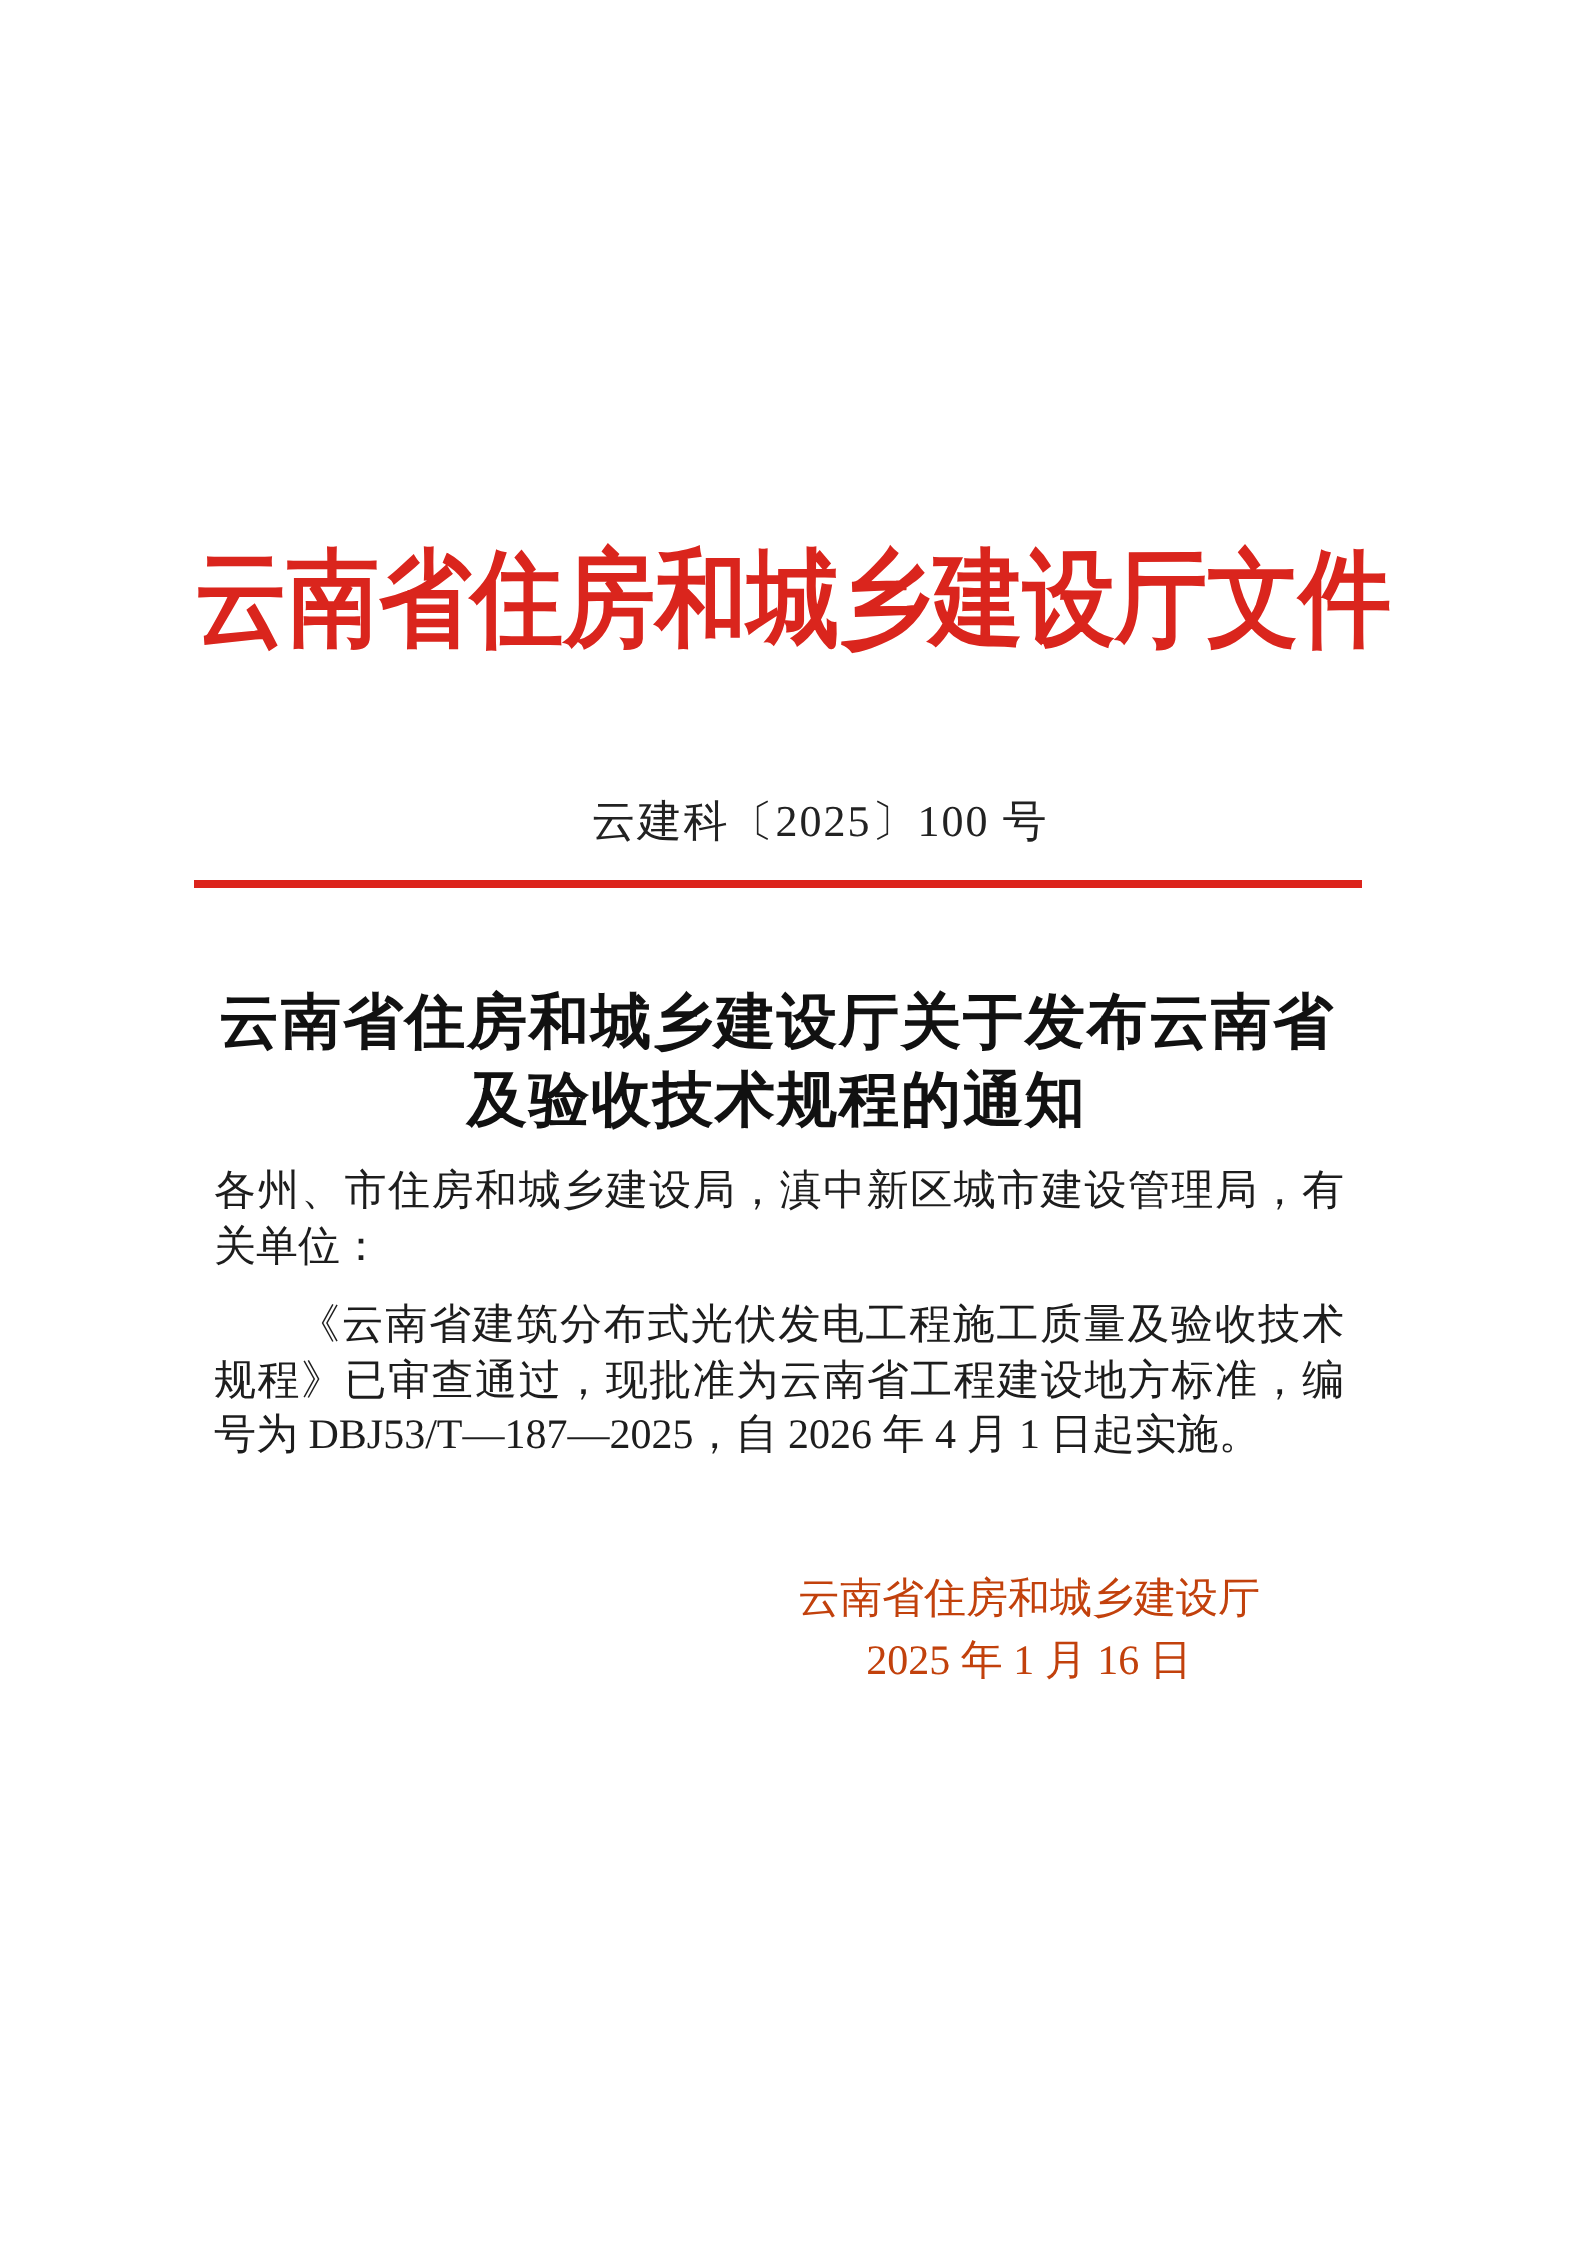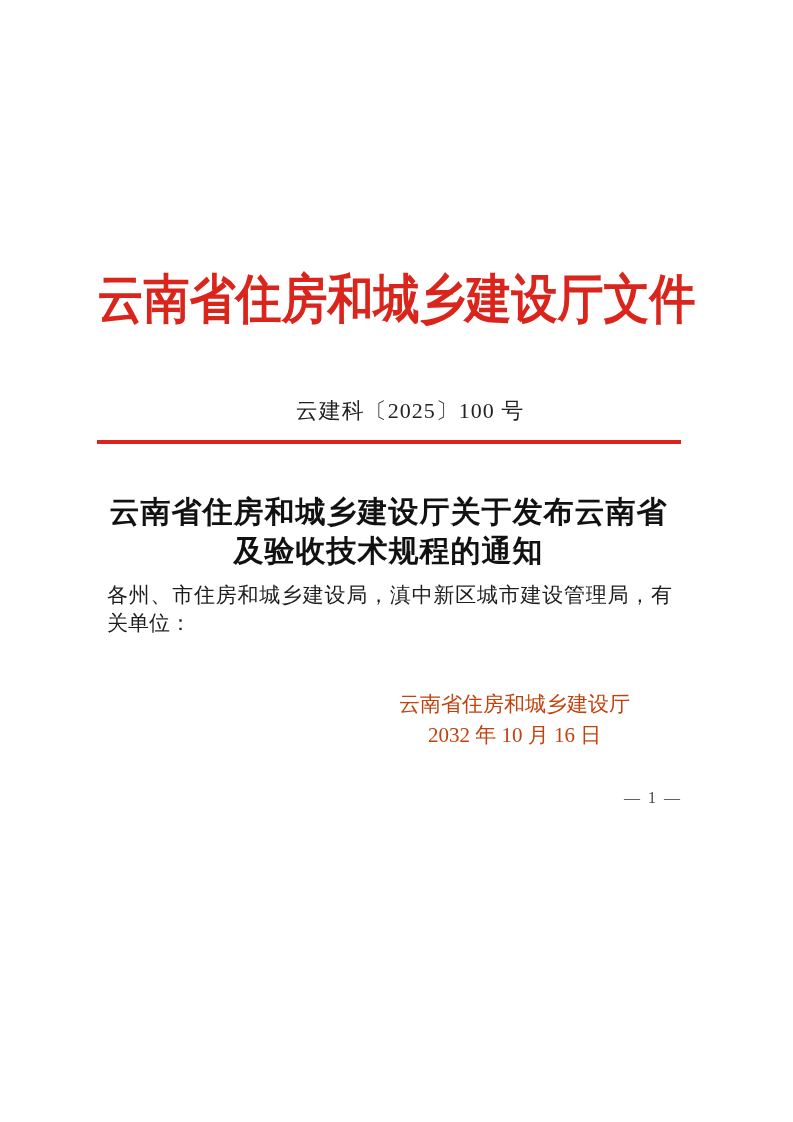--- a/index.html
+++ b/index.html
@@ -96,24 +96,25 @@
 
   <h2 class="notice-title">
     <span>云南省住房和城乡建设厅关于发布云南省</span>
     <span>及验收技术规程的通知</span>
   </h2>
 
   <div class="body-block">
 
     <p class="salutation">各州、市住房和城乡建设局，滇中新区城市建设管理局，有关单位：</p>
 
+    <p class="indent">《云南省建筑分布式光伏发电工程施工质量及验收技术规程》已审查通过，现批准为云南省工程建设地方标准，编号为 DBJ53/T—187—2025，自 2026 年 4 月 1 日起实施。</p>
 
 
     <div class="signature">
       <div>云南省住房和城乡建设厅</div>
-      <div>2032 年 10 月 16 日</div>
+      <div>2025 年 1 月 16 日</div>
     </div>
 
     <div class="page-footer">— 1 —</div>
 
   </div>
 
 </div>
 
 </body></html>

